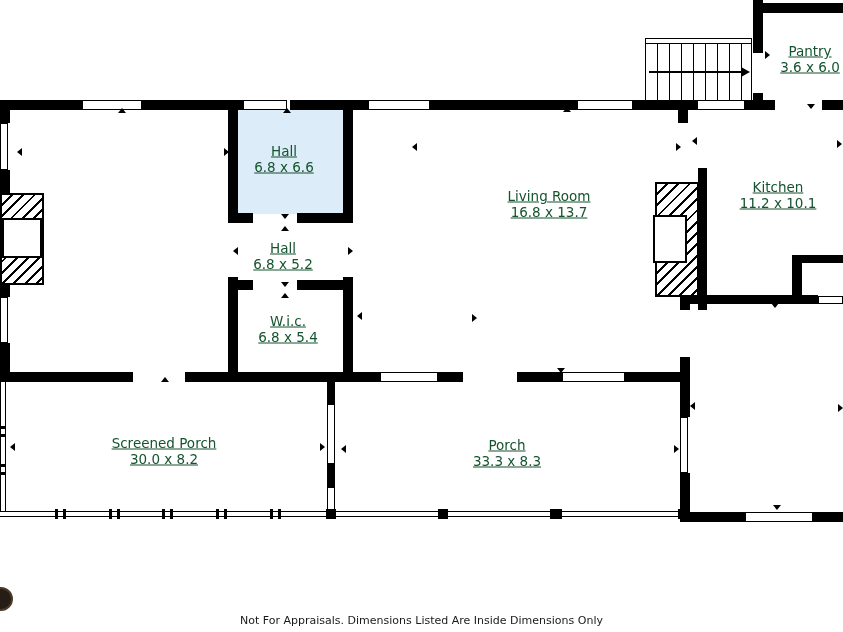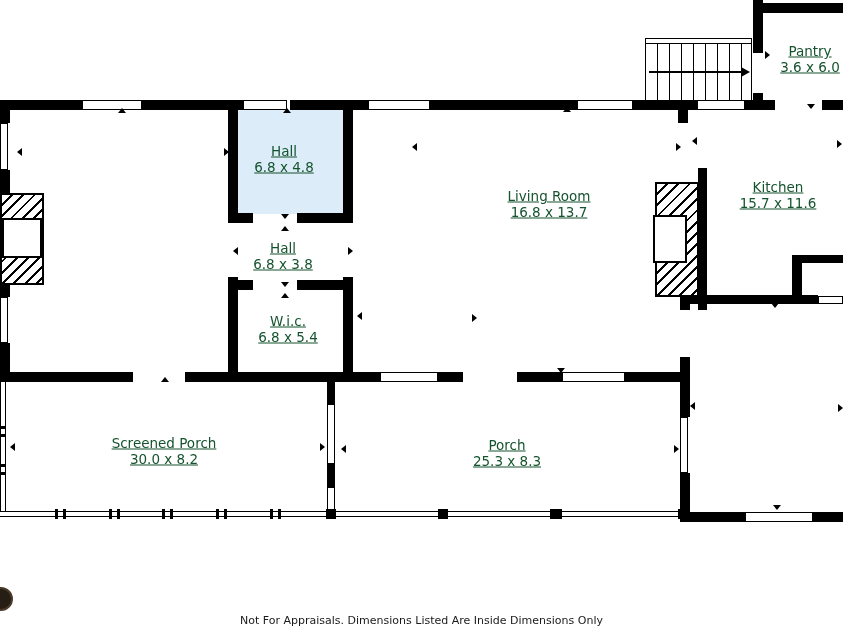--- a/index.html
+++ b/index.html
@@ -28,45 +28,45 @@
 </style>
 </head>
 <body>
 
 <div class="plan" id="plan">
 
   <div class="bathfill" style="left: 238px; top: 110px; width: 106px; height: 104px; background: rgb(220, 236, 248);"></div>
 
   <div class="lbl" style="left:284px;top:159px;">
     <div>Hall</div>
-    <div>6.8 x 4.8</div>
+    <div>6.8 x 6.6</div>
   </div>
   <div class="lbl" style="left:283px;top:256px;">
     <div>Hall</div>
-    <div>6.8 x 3.8</div>
+    <div>6.8 x 5.2</div>
   </div>
   <div class="lbl" style="left:288px;top:329px;">
     <div>W.i.c.</div>
     <div>6.8 x 5.4</div>
   </div>
   <div class="lbl" style="left:549px;top:204px;">
     <div>Living Room</div>
     <div>16.8 x 13.7</div>
   </div>
   <div class="lbl" style="left:778px;top:195px;">
     <div>Kitchen</div>
-    <div>15.7 x 11.6</div>
+    <div>11.2 x 10.1</div>
   </div>
   <div class="lbl" style="left:164px;top:451px;">
     <div>Screened Porch</div>
     <div>30.0 x 8.2</div>
   </div>
   <div class="lbl" style="left:507px;top:453px;">
     <div>Porch</div>
-    <div>25.3 x 8.3</div>
+    <div>33.3 x 8.3</div>
   </div>
   <div class="lbl" style="left:810px;top:59px;">
     <div>Pantry</div>
     <div>3.6 x 6.0</div>
   </div>
 
   <div class="stairs-rail" style="left:645px;top:38px;width:107px;height:6px;"></div>
   <div class="stairs-treads" style="left:645px;top:44px;width:107px;height:56px;"></div>
   <div class="stairs-shaft" style="left:649px;top:71px;width:93px;height:2px;"></div>
   <div class="stairs-head" style="left:741px;top:67px;"></div>

